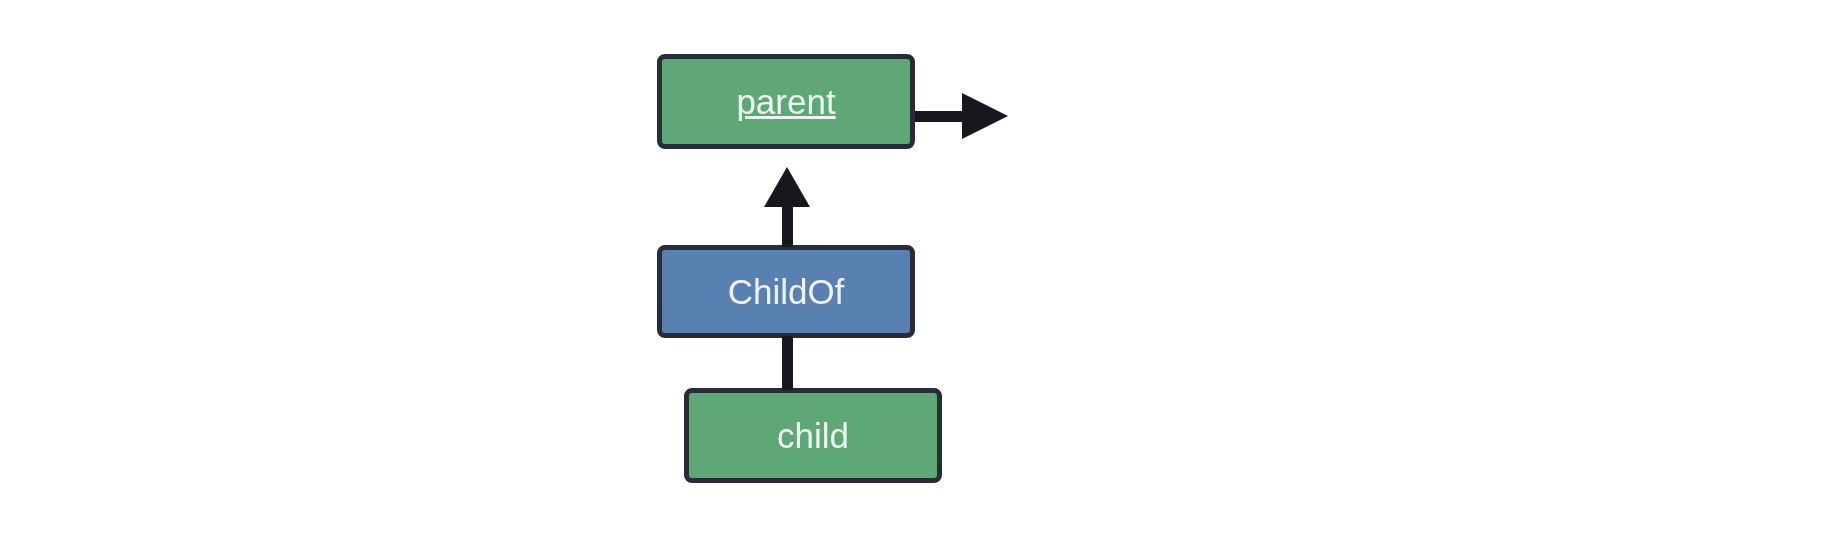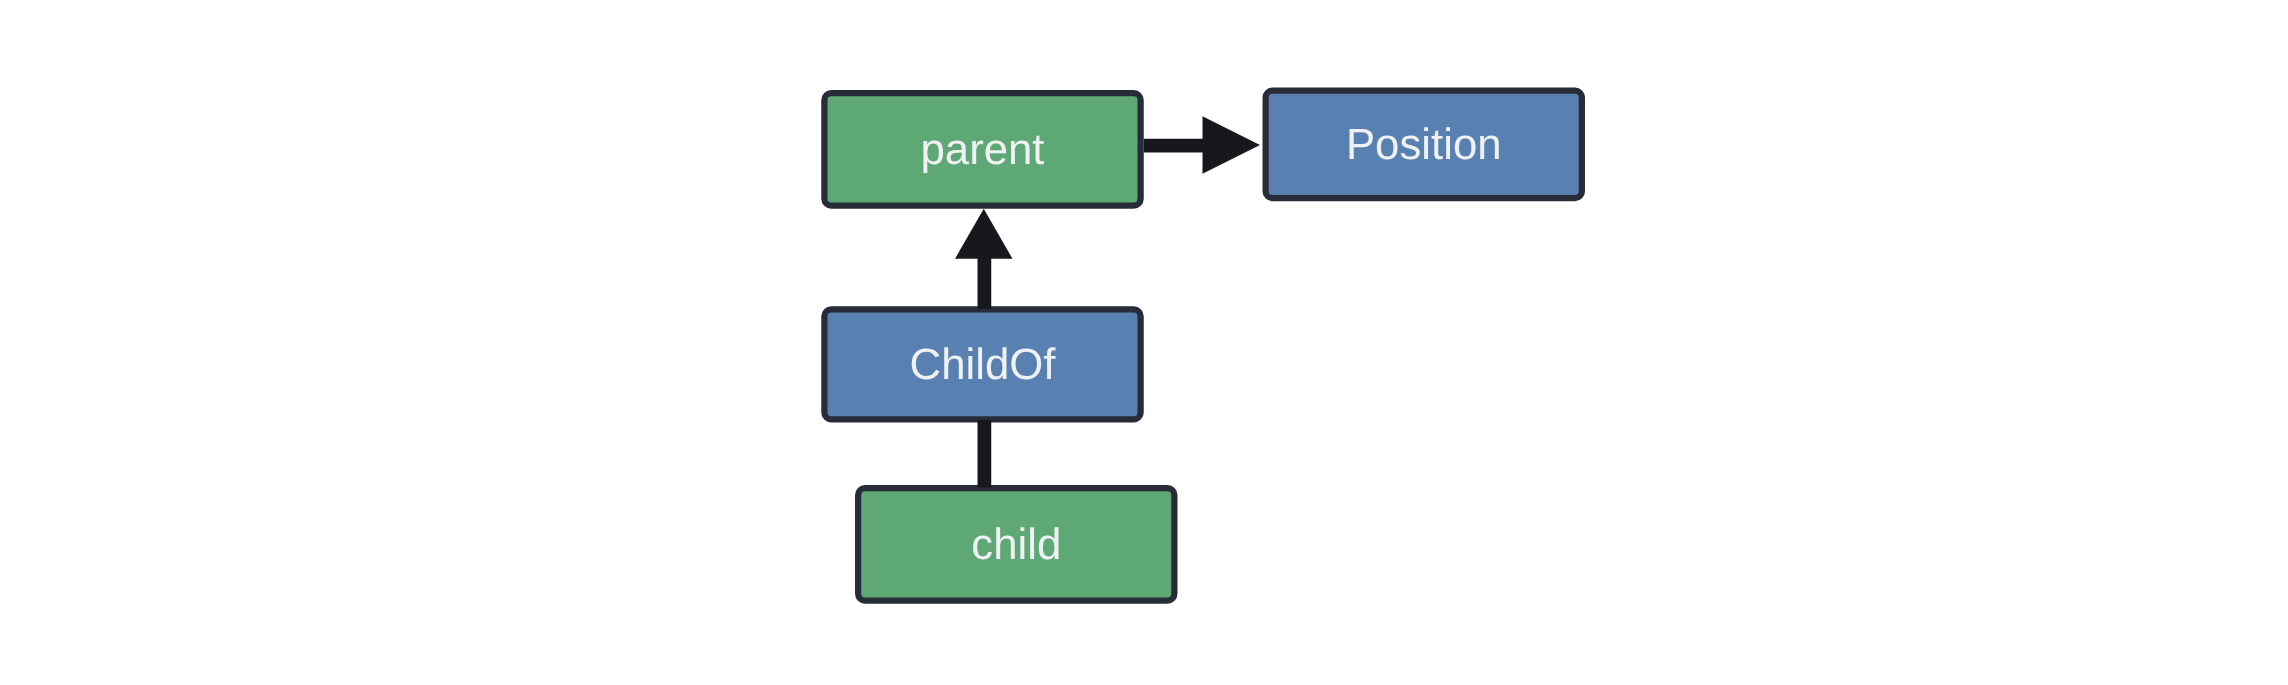--- a/index.html
+++ b/index.html
@@ -27,21 +27,21 @@
     border-radius:8px;
     color:var(--text);
     font-size:35px;
     line-height:1;
   }
   .node .node-label{
     display:block;
     white-space:nowrap;
   }
   
-  .node-parent  {left:657px;  top:72px;  width:258px; height:95px;}
+  .node-parent  {left:657px;  top:54px;  width:258px; height:95px;text-decoration:underline;}
   .node-position{left:1010px; top:70px;  width:258px; height:91px;}
   .node-childof {left:657px;  top:245px; width:258px; height:93px;align-items:center;}
   .node-child   {left:657px;  top:388px; width:258px; height:95px;margin-left:27px;}
 
   
   .shaft{
     position:absolute;
     background:var(--edge);
   }
   .shaft-parent-position{left:915px; top:111px; width:50px; height:11px;}
@@ -67,23 +67,20 @@
 </style>
 </head>
 <body>
 
 <div class="canvas">
 
   <div class="node node-parent" style="background: rgb(94, 168, 118);">
     <span class="node-label">parent</span>
   </div>
 
-  <div class="node node-position" style="background: rgb(88, 129, 178);">
-    <span class="node-label">Position</span>
-  </div>
 
   <div class="node node-childof" style="background: rgb(88, 129, 178);">
     <span class="node-label">ChildOf</span>
   </div>
 
   <div class="node node-child" style="background: rgb(94, 168, 118);">
     <span class="node-label">child</span>
   </div>
 
   <div class="shaft shaft-parent-position"></div>

